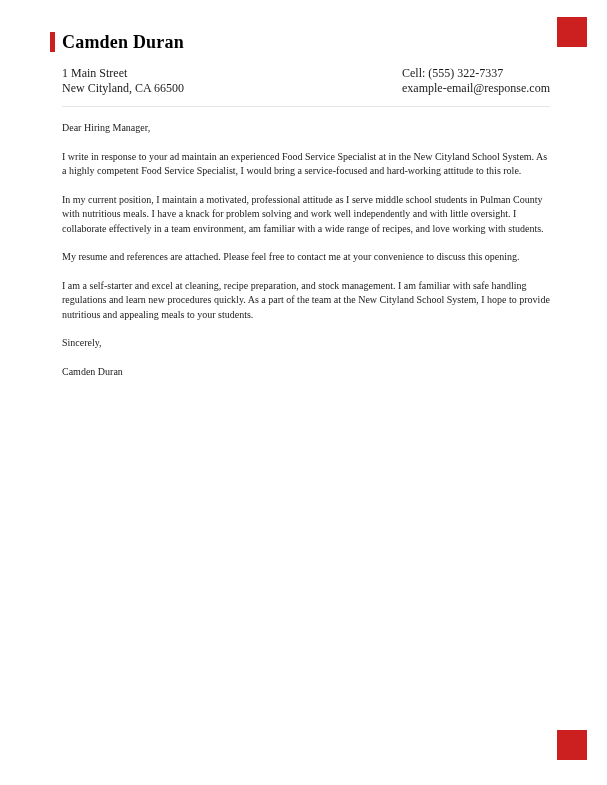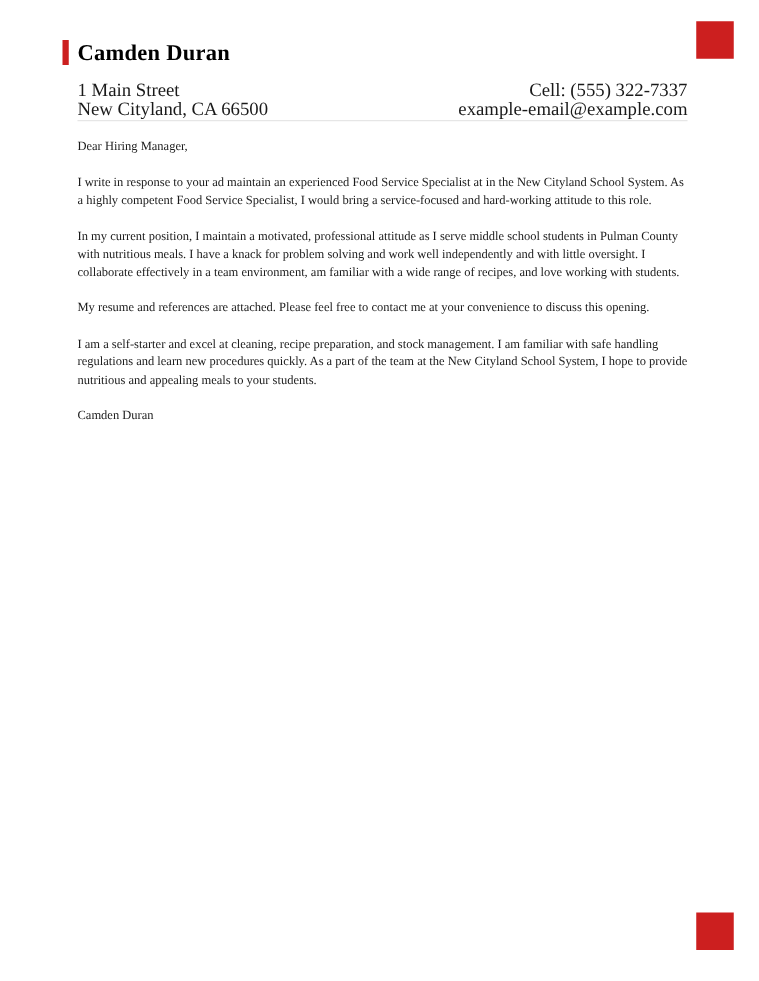--- a/index.html
+++ b/index.html
@@ -42,26 +42,27 @@
     border-left: 5px solid var(--accent, #cc1f1f);
     padding-left: 7px;
     margin-left: -12px;
     line-height: 20px;
     margin-bottom: 14px;
   }
 
   .contact-row {
     display: flex;
     justify-content: space-between;
-    font-size: 15px;
+    font-size: 12px;
     line-height: 15px;
+    padding-bottom: 10px;
     border-bottom: 1px solid #e6e6e6;
   }
   .contact-left { text-align: left; }
-  .contact-right { text-align: right; }
+  .contact-right { text-align: left; }
 
   .body-text {
     margin-top: 14px;
     font-size: 10px;
     line-height: 14.5px;
     text-align: left;
   }
   .body-text p { margin-bottom: 14px; margin-top: 10px; }
   .salutation { margin-bottom: 14px; }
   .closing { margin-top: 2px; margin-bottom: 40px; }
@@ -79,33 +80,34 @@
 
     <h1 class="name">Camden Duran</h1>
 
     <div class="contact-row">
       <div class="contact-left">
         <div>1 Main Street</div>
         <div>New Cityland, CA 66500</div>
       </div>
       <div class="contact-right">
         <div>Cell: (555) 322-7337</div>
-        <div>example-email@example.com</div>
+        <div>example-email@response.com</div>
       </div>
     </div>
 
     <div class="body-text">
       <p class="salutation">Dear Hiring Manager,</p>
 
       <p>I write in response to your ad maintain an experienced Food Service Specialist at in the New Cityland School System. As a highly competent Food Service Specialist, I would bring a service-focused and hard-working attitude to this role.</p>
 
       <p>In my current position, I maintain a motivated, professional attitude as I serve middle school students in Pulman County with nutritious meals. I have a knack for problem solving and work well independently and with little oversight. I collaborate effectively in a team environment, am familiar with a wide range of recipes, and love working with students.</p>
 
       <p>My resume and references are attached. Please feel free to contact me at your convenience to discuss this opening.</p>
 
       <p>I am a self-starter and excel at cleaning, recipe preparation, and stock management. I am familiar with safe handling regulations and learn new procedures quickly. As a part of the team at the New Cityland School System, I hope to provide nutritious and appealing meals to your students.</p>
 
+      <p class="closing">Sincerely,</p>
 
       <p class="signature">Camden Duran</p>
     </div>
 
   </div>
 </div>
 
 </body></html>

